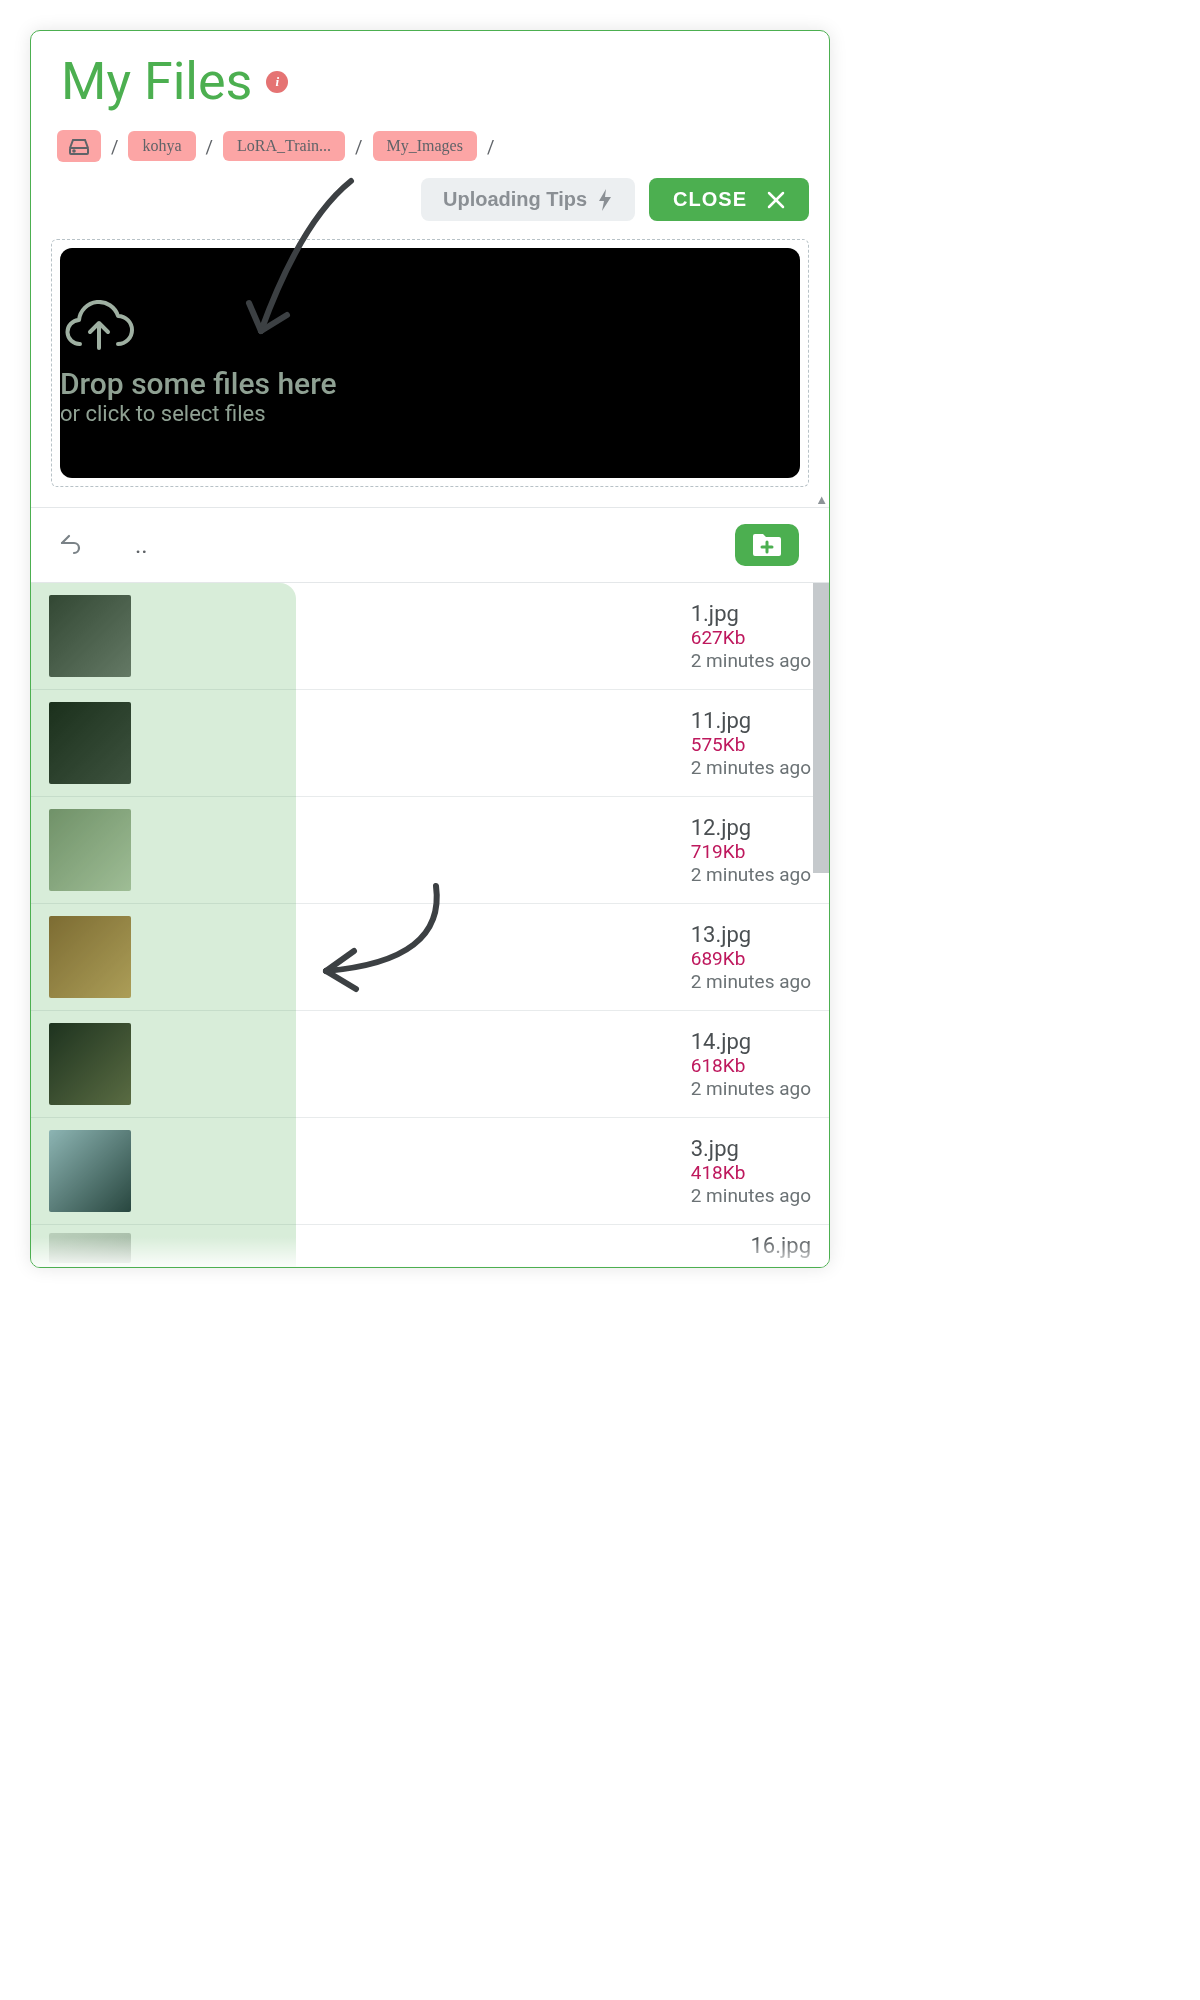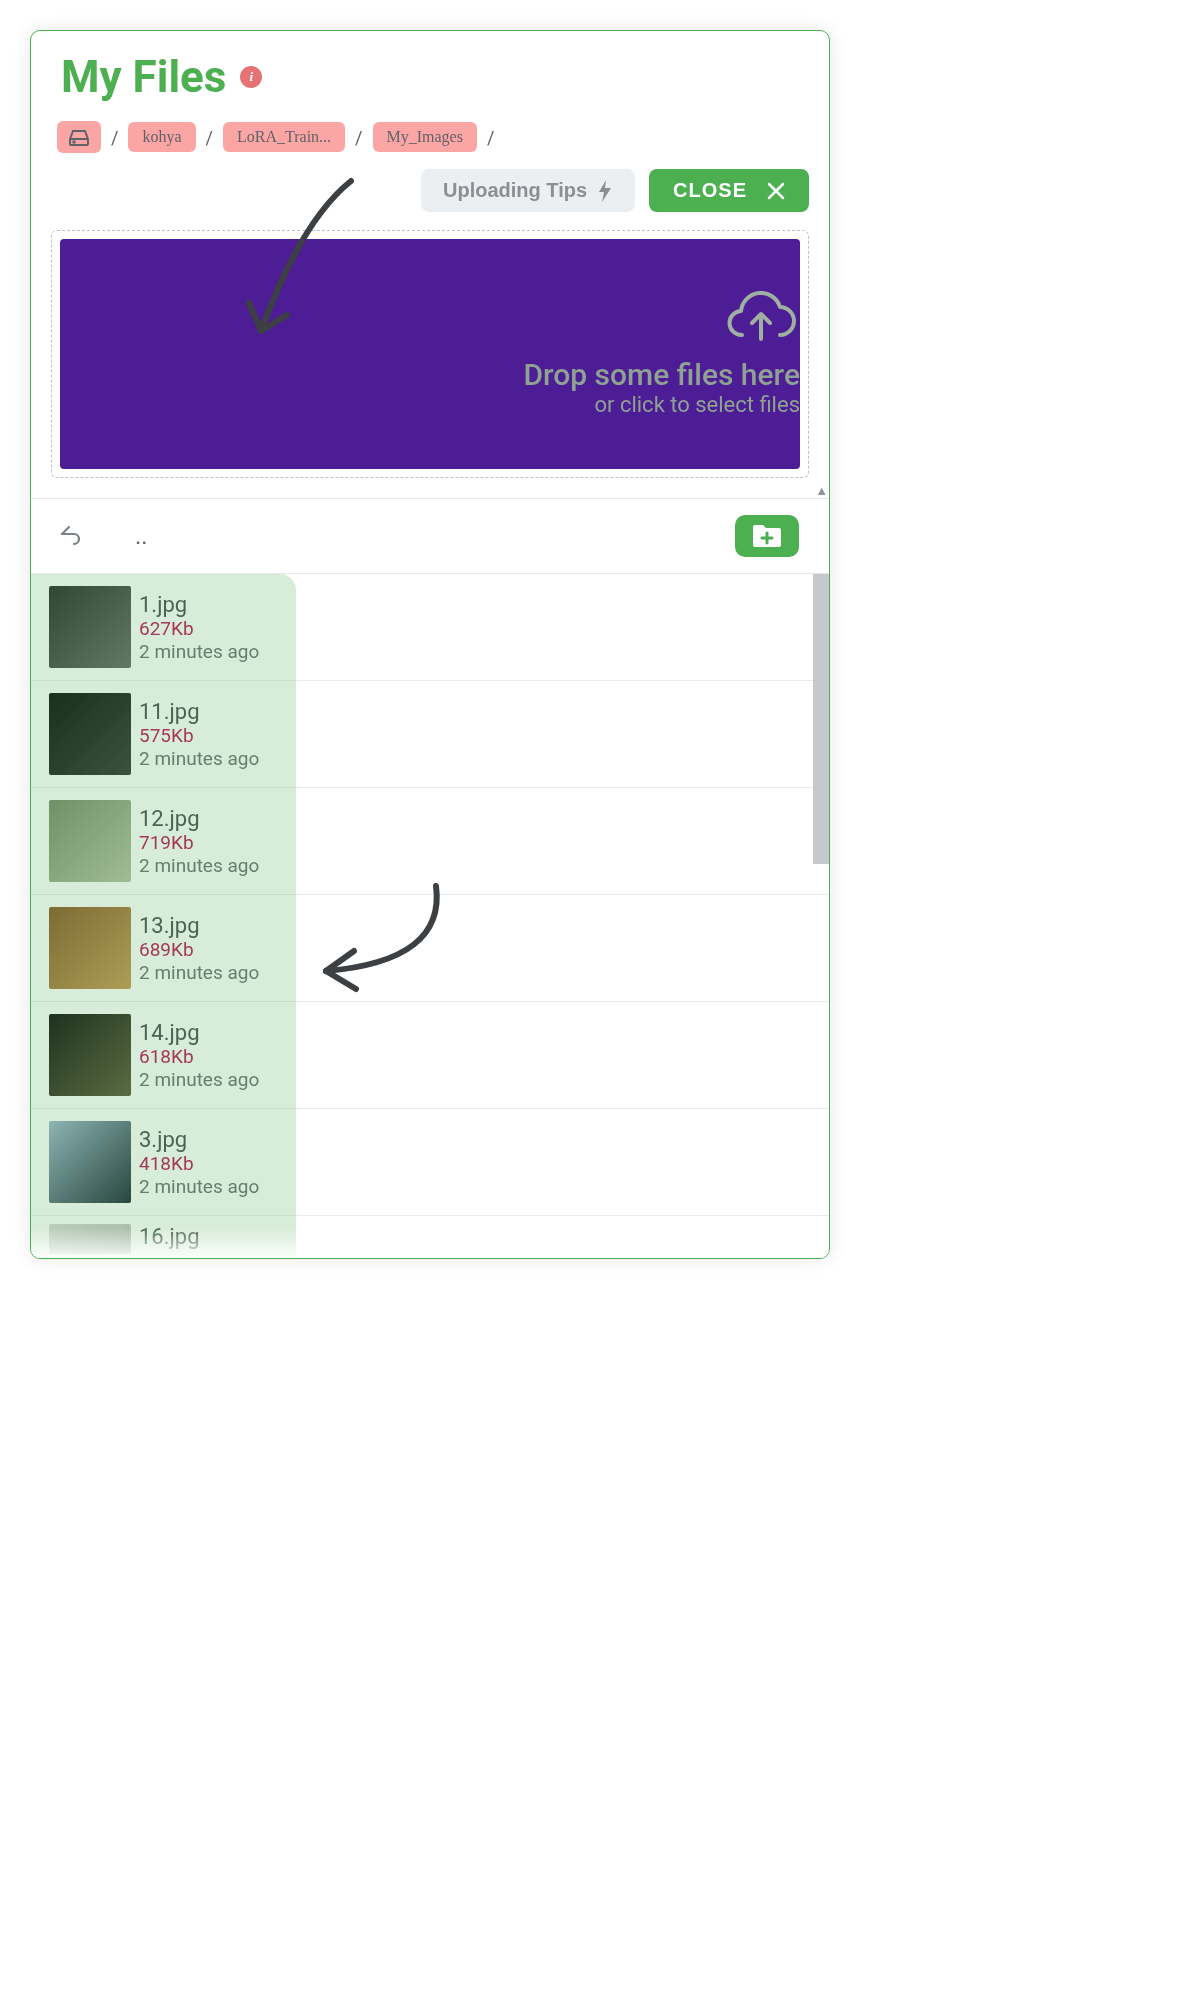--- a/index.html
+++ b/index.html
@@ -18,22 +18,22 @@
     overflow: hidden;
   }
   .header-row {
     display: flex;
     align-items: center;
     gap: 14px;
     margin-bottom: 18px;
     padding-left: 10px;
   }
   .page-title {
-    font-size: 44px;
-    font-weight: 700;
+    font-size: 52px;
+    font-weight: 400;
     color: #4CAF50;
   }
   .info-badge {
     width: 22px;
     height: 22px;
     border-radius: 50%;
     background: #e57373;
     color: #fff;
     font-size: 13px;
     font-weight: 700;
@@ -103,26 +103,26 @@
     cursor: pointer;
     text-align: center;
   }
   .dropzone-wrap {
     border: 1px dashed #b8c2c7;
     border-radius: 6px;
     padding: 8px;
     margin-bottom: 20px;
   }
   .dropzone {
-    background: #4c1d95;
-    border-radius: 4px;
+    background: #000000;
+    border-radius: 12px;
     height: 230px;
     display: flex;
     flex-direction: column;
-    align-items: flex-end;
+    align-items: flex-start;
     justify-content: center;
     color: #8fa193;
     cursor: pointer;
   }
   .dropzone .dz-main {
     font-size: 30px;
     font-weight: 500;
     margin-top: 6px;
   }
   .dropzone .dz-sub {
@@ -187,20 +187,21 @@
     display: inline-flex;
   }
   .file-list {}
   .file-row {
     display: flex;
     align-items: center;
     gap: 8px;
     padding: 12px 18px;
     border-bottom: 1px solid #e8ebec;
     cursor: pointer;
+    justify-content: space-between;
   }
   .thumb {
     width: 82px;
     height: 82px;
     background: #777;
     border-radius: 2px;
     flex-shrink: 0;
   }
   .file-info .fname {
     font-size: 22px;

